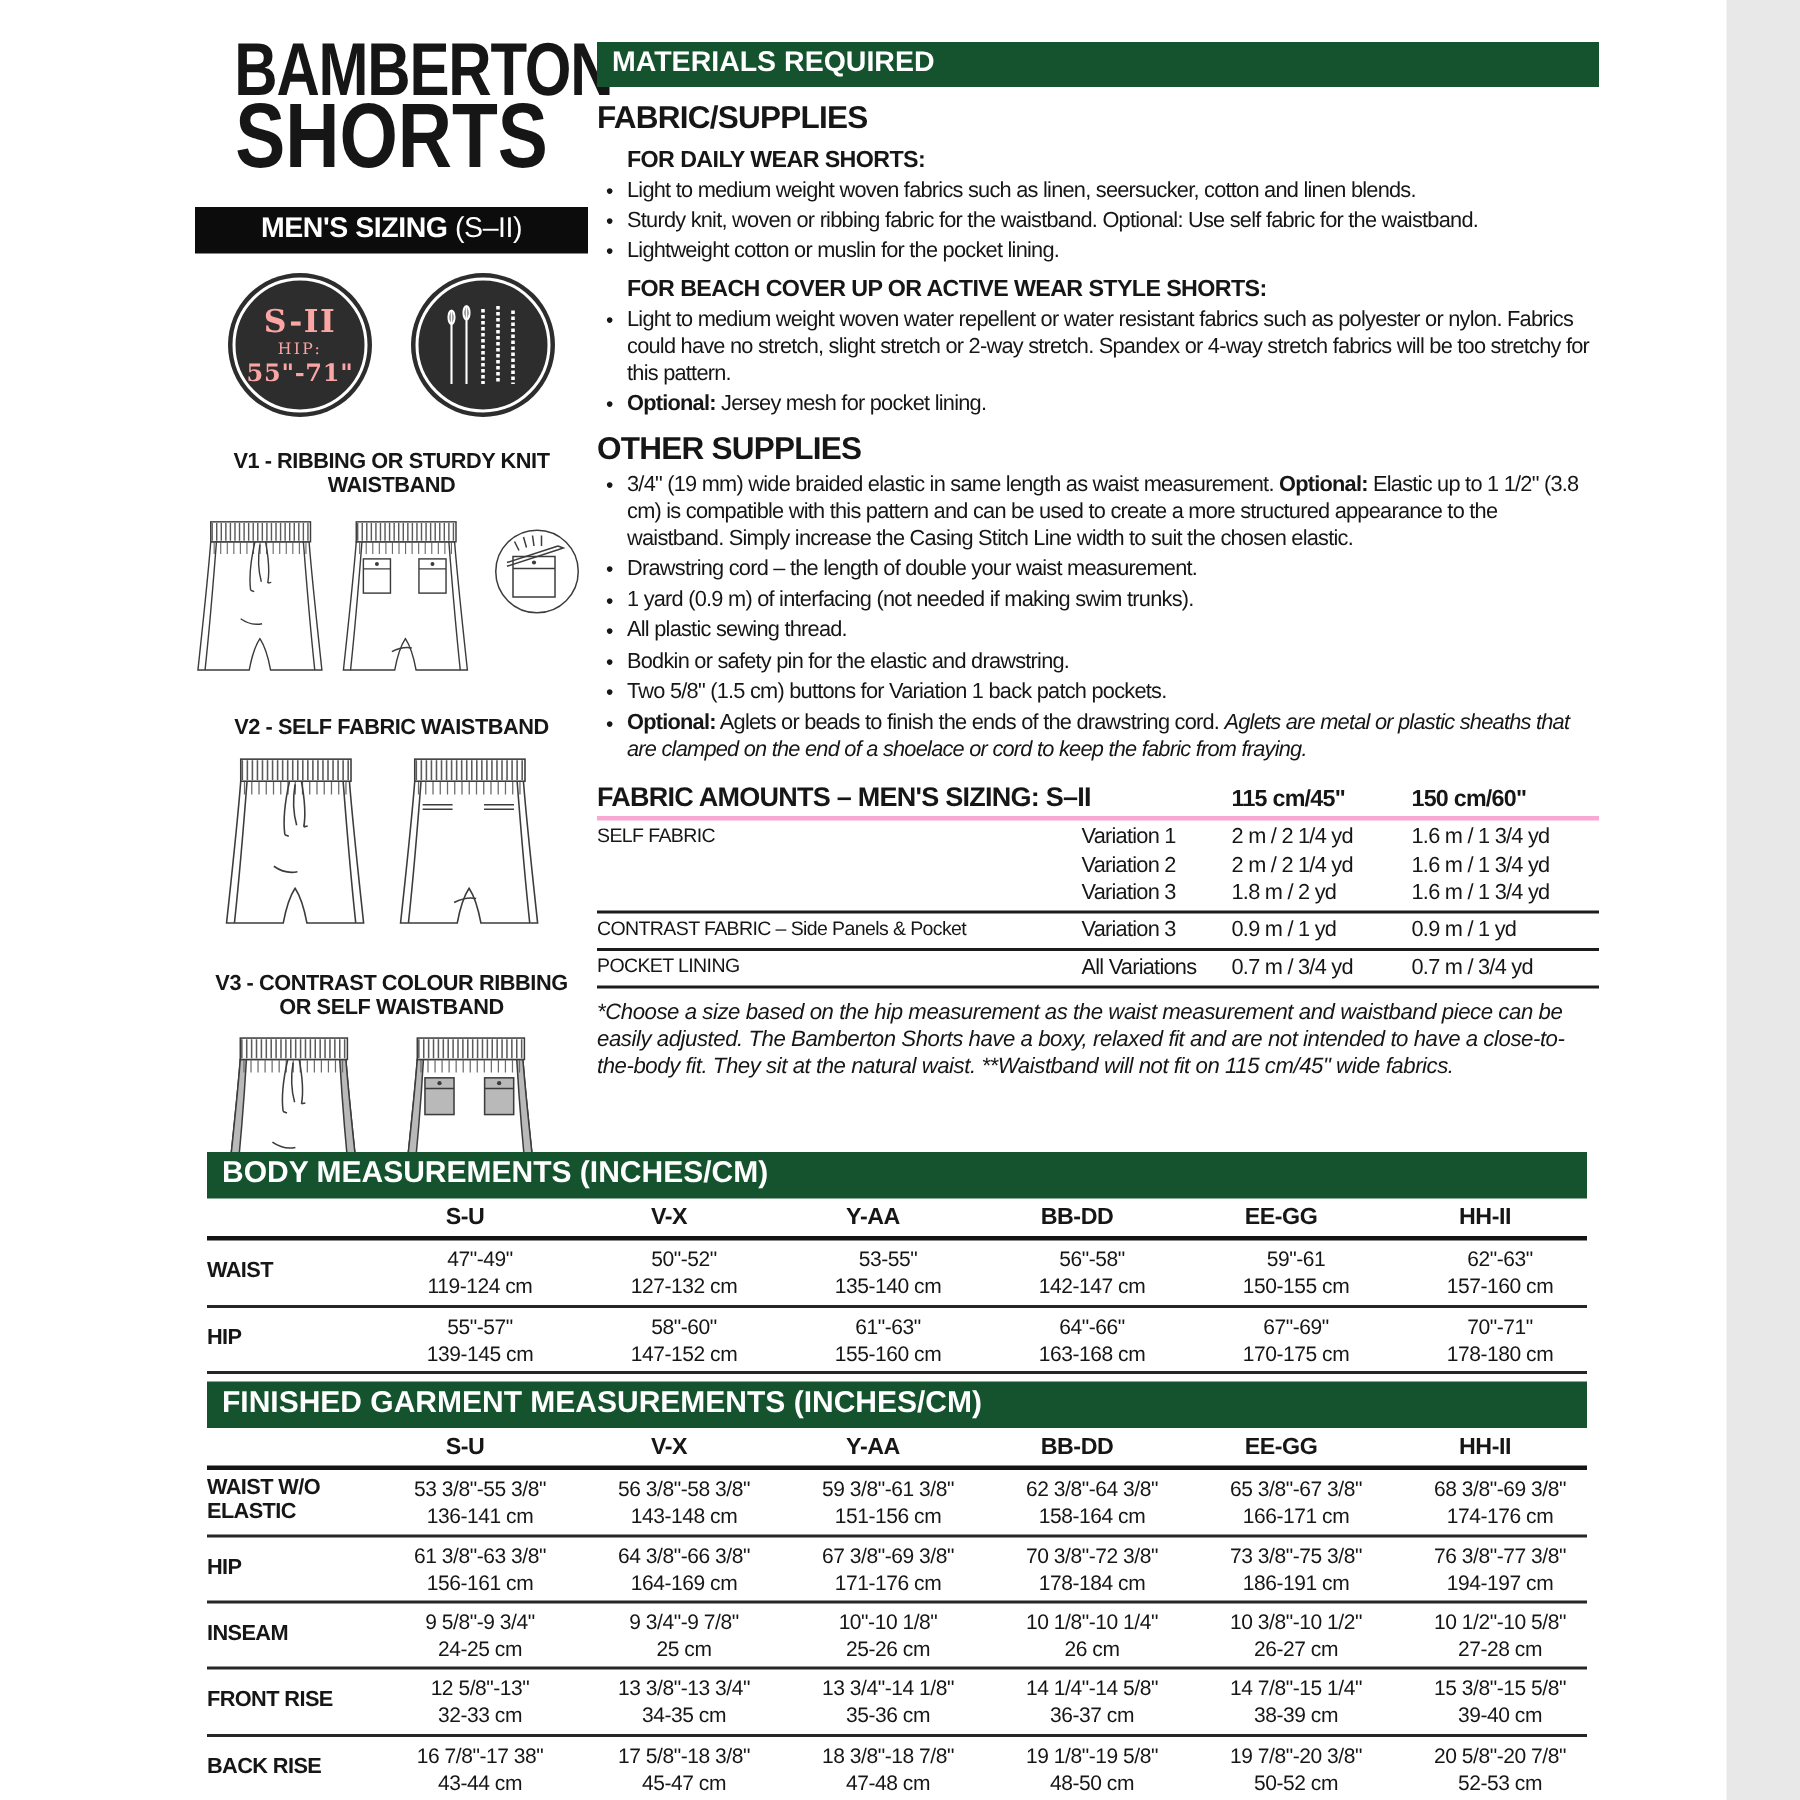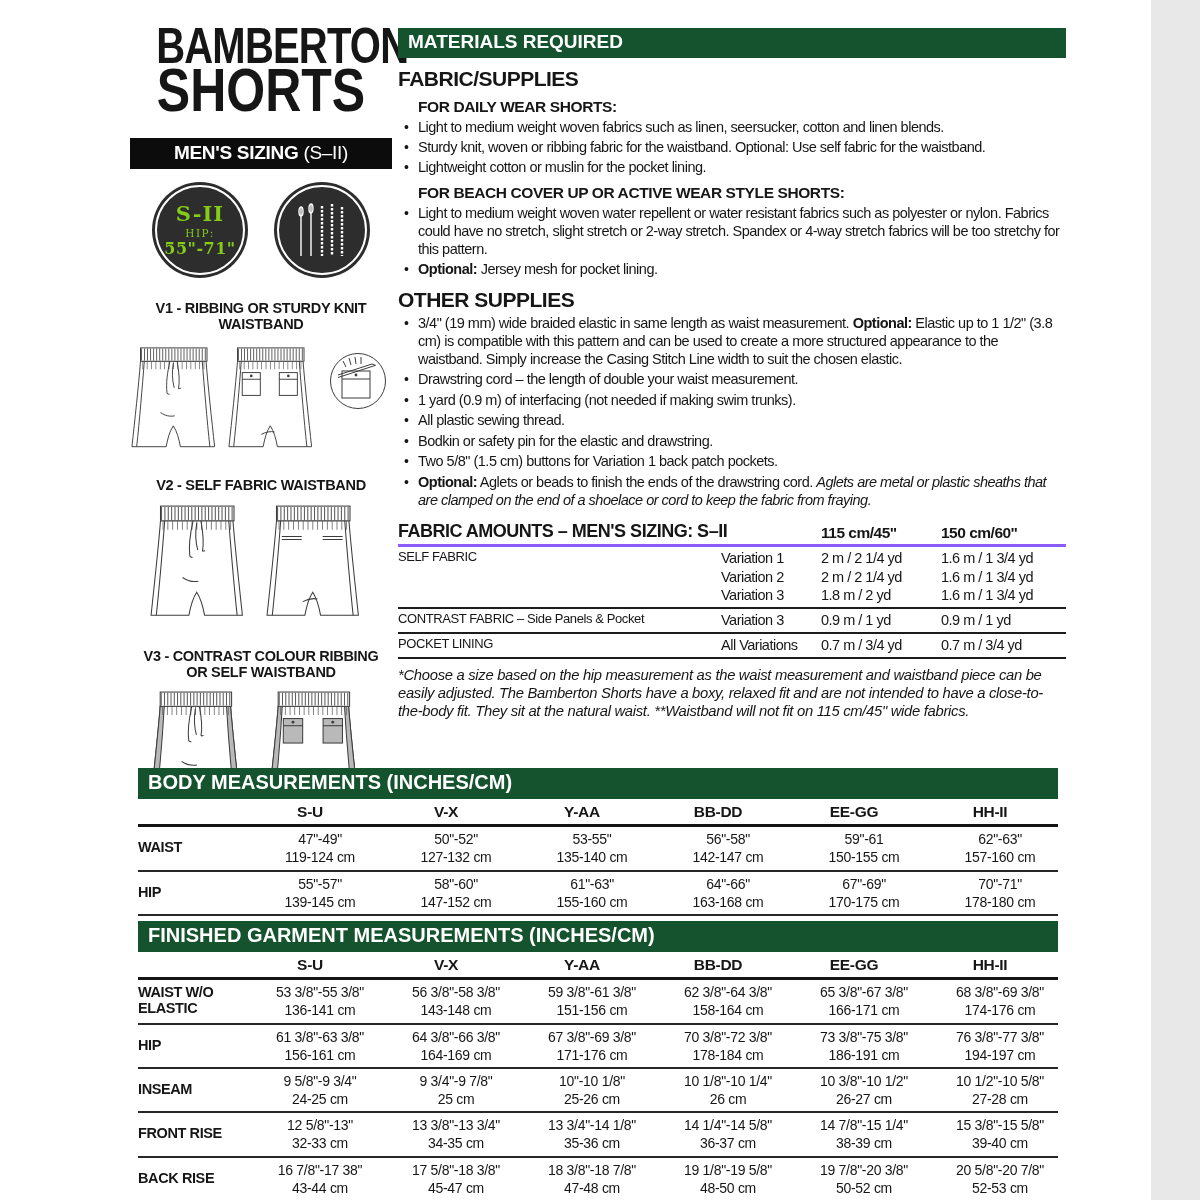--- a/index.html
+++ b/index.html
@@ -11,21 +11,21 @@
   .title{line-height:.88;text-align:center;font-weight:700;}
   .t1{font-size:50px;transform:scaleX(.80);transform-origin:center;letter-spacing:-1px;white-space:nowrap;}
   .t2{font-size:61px;transform:scaleX(.82);transform-origin:center;letter-spacing:0px;white-space:nowrap;margin-top:-4px;}
   .sizing-banner{margin-top:20px;background:#0c0c0c;color:#fff;text-align:center;
                  font-size:19px;padding:4px 0 5px;letter-spacing:-0.3px;white-space:nowrap;}
   .sizing-banner .bld{font-weight:700;}
   .badges{display:flex;justify-content:center;gap:26px;margin-top:13px;}
   .badge{position:relative;width:96px;height:96px;border-radius:50%;background:#2d2d2d;}
   .badge-ring{position:absolute;inset:3px;border:2px solid #fff;border-radius:50%;}
   .badge-content{position:absolute;inset:0;display:flex;flex-direction:column;align-items:center;
-                 justify-content:center;color:#84cc16;font-family:"DejaVu Serif",serif;text-align:center;}
+                 justify-content:center;color:#fca5a5;font-family:"DejaVu Serif",serif;text-align:center;}
   .badge-size{font-size:21px;font-weight:700;letter-spacing:1px;}
   .badge-hip-label{font-size:10.5px;letter-spacing:1.5px;margin-top:1px;}
   .badge-hip-value{font-size:16px;font-weight:700;letter-spacing:.5px;}
   .var-label{font-weight:700;font-size:14.5px;line-height:1.15;text-align:center;letter-spacing:-0.3px;}
   .vl1{margin-top:22px;} .vl2{margin-top:10px;} .vl3{margin-top:10px;width:240px;margin-left:11px;}
   .var-art{display:block;margin-top:4px;}
 
   
   .ln{stroke:#3c3c3c;stroke-width:1;fill:none;}
   .fw{stroke:#3c3c3c;stroke-width:1;fill:#fff;}
@@ -40,21 +40,21 @@
              padding:3px 10px 5px;letter-spacing:0px;}
   .h-section{font-weight:700;font-size:21px;margin-top:9px;letter-spacing:-0.5px;}
   .h-sub{font-weight:700;font-size:15.5px;margin-top:7px;margin-left:20px;letter-spacing:-0.4px;}
   .bullet{display:flex;margin-top:2.5px;line-height:1.24;}
   .bullet .dot{width:14px;flex:0 0 14px;margin-left:6px;font-size:14px;}
   .bullet .btext{flex:1;}
   .b{font-weight:700;} .i{font-style:italic;}
 
   
   #fa-table{margin-top:12px;}
-  .fa-head{display:flex;border-bottom:3px solid #8b5cf6;padding-bottom:2px;align-items:flex-end;}
+  .fa-head{display:flex;border-bottom:3px solid #f9a8d4;padding-bottom:2px;align-items:flex-end;}
   .fa-title{flex:0 0 423px;font-weight:700;font-size:18px;letter-spacing:-0.5px;}
   .fa-colh{flex:0 0 120px;font-weight:700;font-size:15.5px;}
   .fa-row{display:flex;border-bottom:2px solid #1c1c1c;padding:2px 0 3px;line-height:1.25;}
   .fa-label{flex:0 0 323px;font-weight:400;font-size:13px;letter-spacing:-0.4px;}
   .fa-var{flex:0 0 100px;}
   .fa-c{flex:0 0 120px;}
   .footnote{margin-top:7px;font-style:italic;font-size:14.8px;line-height:1.22;letter-spacing:-0.3px;}
 
   
   .mtable{position:absolute;left:138px;width:920px;}

